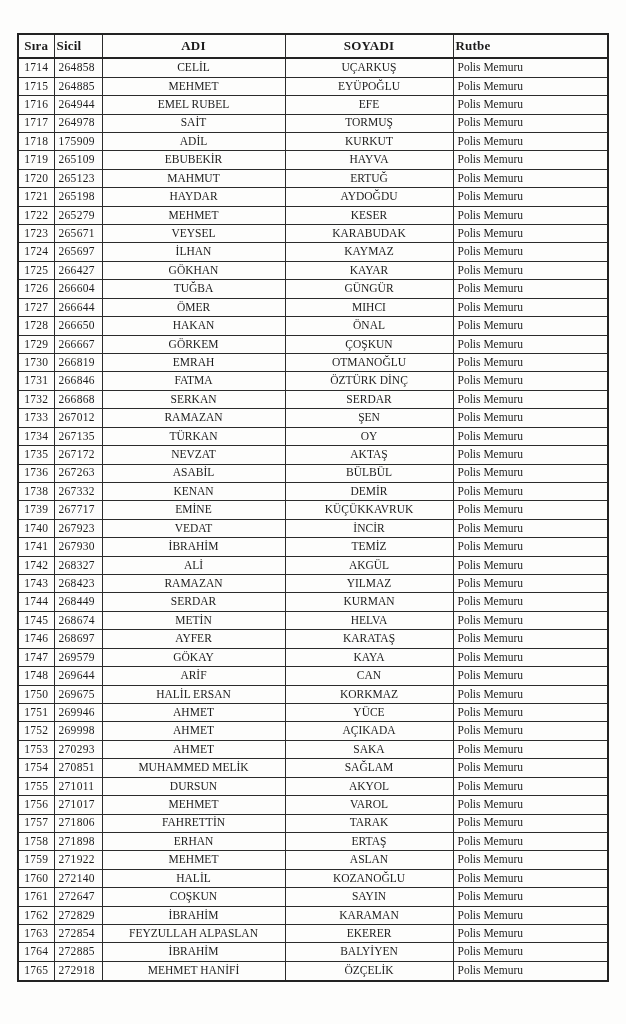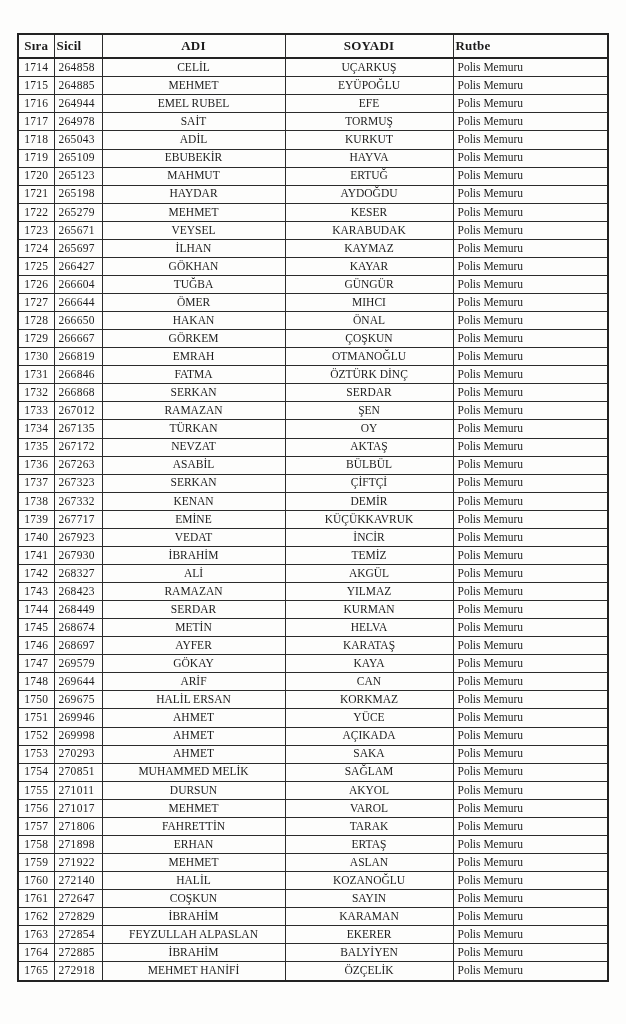--- a/index.html
+++ b/index.html
@@ -103,21 +103,21 @@
         </tr>
         <tr>
           <td class="col-sira">1717</td>
           <td class="col-sicil">264978</td>
           <td class="col-adi">SAİT</td>
           <td class="col-soyadi">TORMUŞ</td>
           <td class="col-rutbe">Polis Memuru</td>
         </tr>
         <tr>
           <td class="col-sira">1718</td>
-          <td class="col-sicil">265043</td>
+          <td class="col-sicil">175909</td>
           <td class="col-adi">ADİL</td>
           <td class="col-soyadi">KURKUT</td>
           <td class="col-rutbe">Polis Memuru</td>
         </tr>
         <tr>
           <td class="col-sira">1719</td>
           <td class="col-sicil">265109</td>
           <td class="col-adi">EBUBEKİR</td>
           <td class="col-soyadi">HAYVA</td>
           <td class="col-rutbe">Polis Memuru</td>
@@ -232,27 +232,20 @@
           <td class="col-sicil">267172</td>
           <td class="col-adi">NEVZAT</td>
           <td class="col-soyadi">AKTAŞ</td>
           <td class="col-rutbe">Polis Memuru</td>
         </tr>
         <tr>
           <td class="col-sira">1736</td>
           <td class="col-sicil">267263</td>
           <td class="col-adi">ASABİL</td>
           <td class="col-soyadi">BÜLBÜL</td>
-          <td class="col-rutbe">Polis Memuru</td>
-        </tr>
-        <tr>
-          <td class="col-sira">1737</td>
-          <td class="col-sicil">267323</td>
-          <td class="col-adi">SERKAN</td>
-          <td class="col-soyadi">ÇİFTÇİ</td>
           <td class="col-rutbe">Polis Memuru</td>
         </tr>
         <tr>
           <td class="col-sira">1738</td>
           <td class="col-sicil">267332</td>
           <td class="col-adi">KENAN</td>
           <td class="col-soyadi">DEMİR</td>
           <td class="col-rutbe">Polis Memuru</td>
         </tr>
         <tr>

